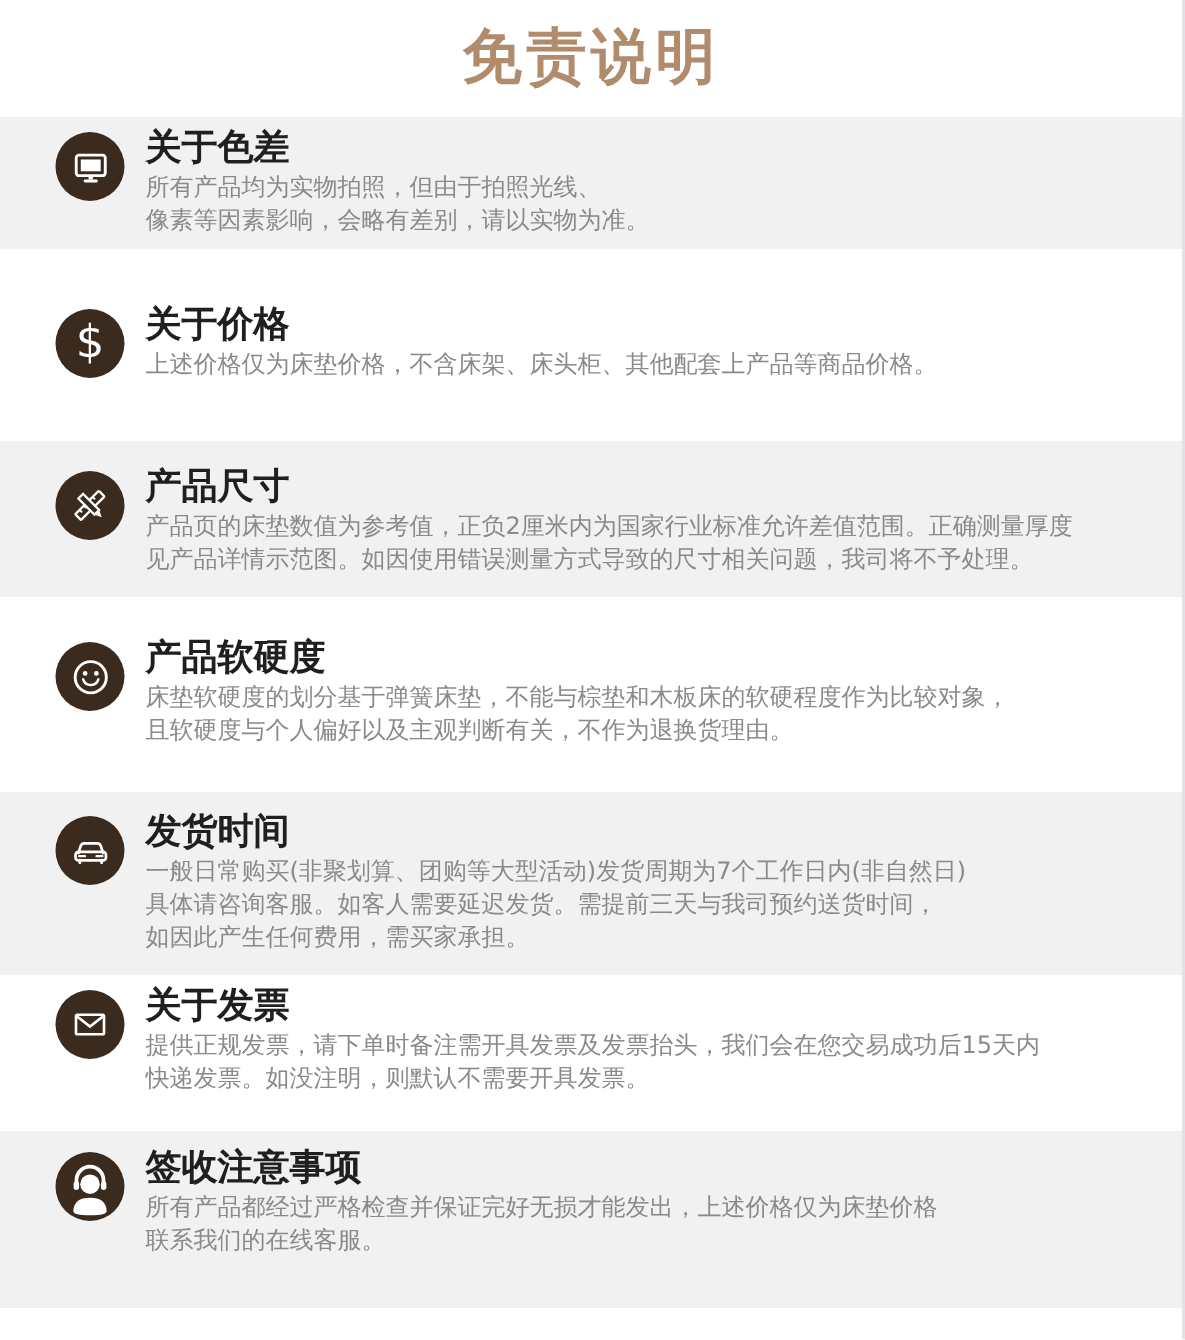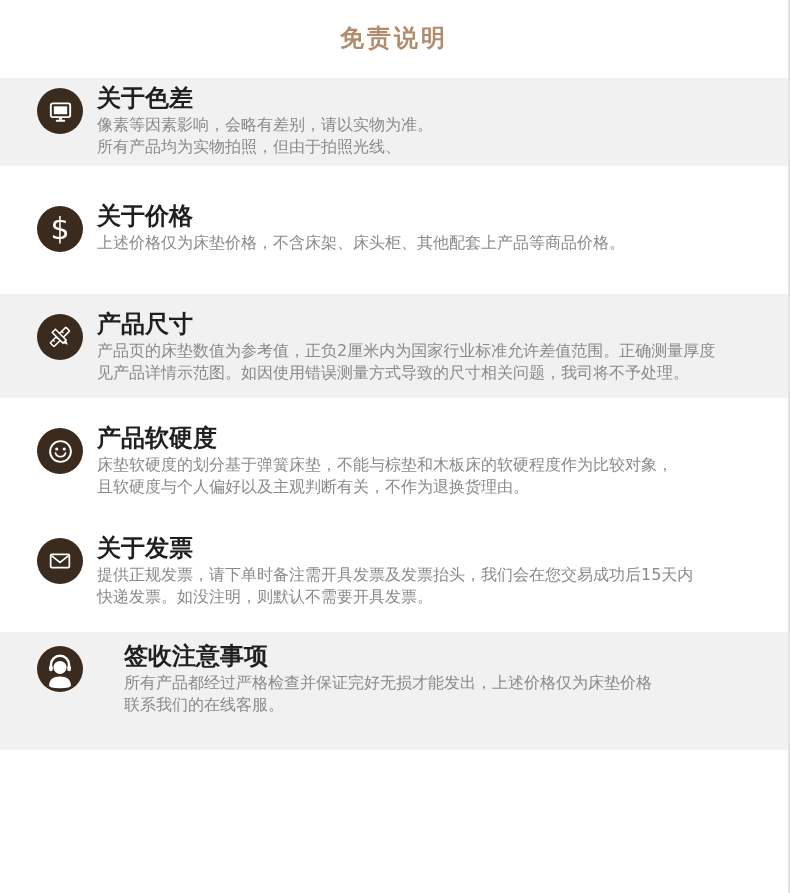--- a/index.html
+++ b/index.html
@@ -9,35 +9,35 @@
     position: relative;
     width: 790px;
     min-height: 893px;
     margin: 0 auto;
     background: #fff;
     border-right: 2px solid #e3e3e5;
     overflow: hidden;
   }
   .title-wrap { padding-top: 16px; text-align: center; margin-bottom: 18px; }
   .page-title {
-    font-size: 24px;
+    font-size: 40px;
     line-height: 44px;
     font-weight: bold;
     color: #b08c6c;
     letter-spacing: 3px;
   }
   .section { display: flex; align-items: flex-start; padding-left: 37px; padding-right: 26px; }
   .section.gray { background: #f1f1f1; }
   .s1 { padding-top: 8px;  padding-bottom: 8px;  }
   .s2 { padding-top: 38px; padding-bottom: 40px; }
   .s3 { padding-top: 18px; padding-bottom: 14px; }
   .s4 { padding-top: 28px; padding-bottom: 30px; }
   .s5 { padding-top: 14px; padding-bottom: 14px; }
   .s6 { padding-top: 8px;  padding-bottom: 24px; }
-  .s7 { padding-top: 12px; padding-bottom: 34px; gap: 27px; }
+  .s7 { padding-top: 12px; padding-bottom: 34px; }
   .icon-circle {
     flex: 0 0 46px;
     width: 46px; height: 46px;
     border-radius: 50%;
     background: #3a2b1e;
     display: flex; align-items: center; justify-content: center;
     overflow: hidden;
     margin-top: 2px;
   }
   .icon-circle svg { display: block; }
@@ -76,22 +76,22 @@
     <div class="icon-circle">
       <svg viewBox="0 0 24 24" width="27" height="27">
         <rect x="3.4" y="4.8" width="17.2" height="12.2" rx="1.6" fill="none" stroke="#fff" stroke-width="1.7"></rect>
         <rect x="6.1" y="7.4" width="11.8" height="7" fill="#fff"></rect>
         <rect x="10.7" y="17" width="2.6" height="2.3" fill="#fff"></rect>
         <rect x="7.8" y="19.3" width="8.4" height="1.7" rx="0.8" fill="#fff"></rect>
       </svg>
     </div>
     <div class="txt">
       <div class="sec-title">关于色差</div>
+      <div class="sec-line">所有产品均为实物拍照，但由于拍照光线、</div>
       <div class="sec-line">像素等因素影响，会略有差别，请以实物为准。</div>
-      <div class="sec-line">所有产品均为实物拍照，但由于拍照光线、</div>
     </div>
   </div>
 
   <div class="section s2">
     <div class="icon-circle">
       <span class="dollar-glyph">$</span>
     </div>
     <div class="txt">
       <div class="sec-title">关于价格</div>
       <div class="sec-line">上述价格仅为床垫价格，不含床架、床头柜、其他配套上产品等商品价格。</div>
@@ -127,20 +127,36 @@
         <path d="M7.8 13.2 a4.4 4.4 0 0 0 8.4 0" fill="none" stroke="#fff" stroke-width="1.4" stroke-linecap="round"></path>
       </svg>
     </div>
     <div class="txt">
       <div class="sec-title">产品软硬度</div>
       <div class="sec-line">床垫软硬度的划分基于弹簧床垫，不能与棕垫和木板床的软硬程度作为比较对象，</div>
       <div class="sec-line">且软硬度与个人偏好以及主观判断有关，不作为退换货理由。</div>
     </div>
   </div>
 
+  <div class="section gray s5">
+    <div class="icon-circle">
+      <svg viewBox="0 0 24 24" width="29" height="29">
+        <path d="M5.2 13 L6.4 9.2 Q6.9 7.6 8.4 7.6 h7.2 Q17.1 7.6 17.6 9.2 L18.8 13" fill="none" stroke="#fff" stroke-width="1.5" stroke-linecap="round"></path>
+        <rect x="3.6" y="12.4" width="16.8" height="4.6" rx="1.6" fill="none" stroke="#fff" stroke-width="1.5"></rect>
+        <path d="M5.6 14.7 h3.2 M15.2 14.7 h3.2" stroke="#fff" stroke-width="1.3" stroke-linecap="round"></path>
+        <path d="M6 17 v1.4 M18 17 v1.4" stroke="#fff" stroke-width="1.6" stroke-linecap="round"></path>
+      </svg>
+    </div>
+    <div class="txt">
+      <div class="sec-title">发货时间</div>
+      <div class="sec-line">一般日常购买(非聚划算、团购等大型活动)发货周期为7个工作日内(非自然日)</div>
+      <div class="sec-line">具体请咨询客服。如客人需要延迟发货。需提前三天与我司预约送货时间，</div>
+      <div class="sec-line">如因此产生任何费用，需买家承担。</div>
+    </div>
+  </div>
 
   <div class="section s6">
     <div class="icon-circle">
       <svg viewBox="0 0 24 24" width="28" height="28">
         <rect x="4" y="6.4" width="16" height="11.2" rx="0.8" fill="none" stroke="#fff" stroke-width="1.5"></rect>
         <path d="M4.6 7.4 L12 13.2 L19.4 7.4" fill="none" stroke="#fff" stroke-width="1.5"></path>
       </svg>
     </div>
     <div class="txt">
       <div class="sec-title">关于发票</div>

